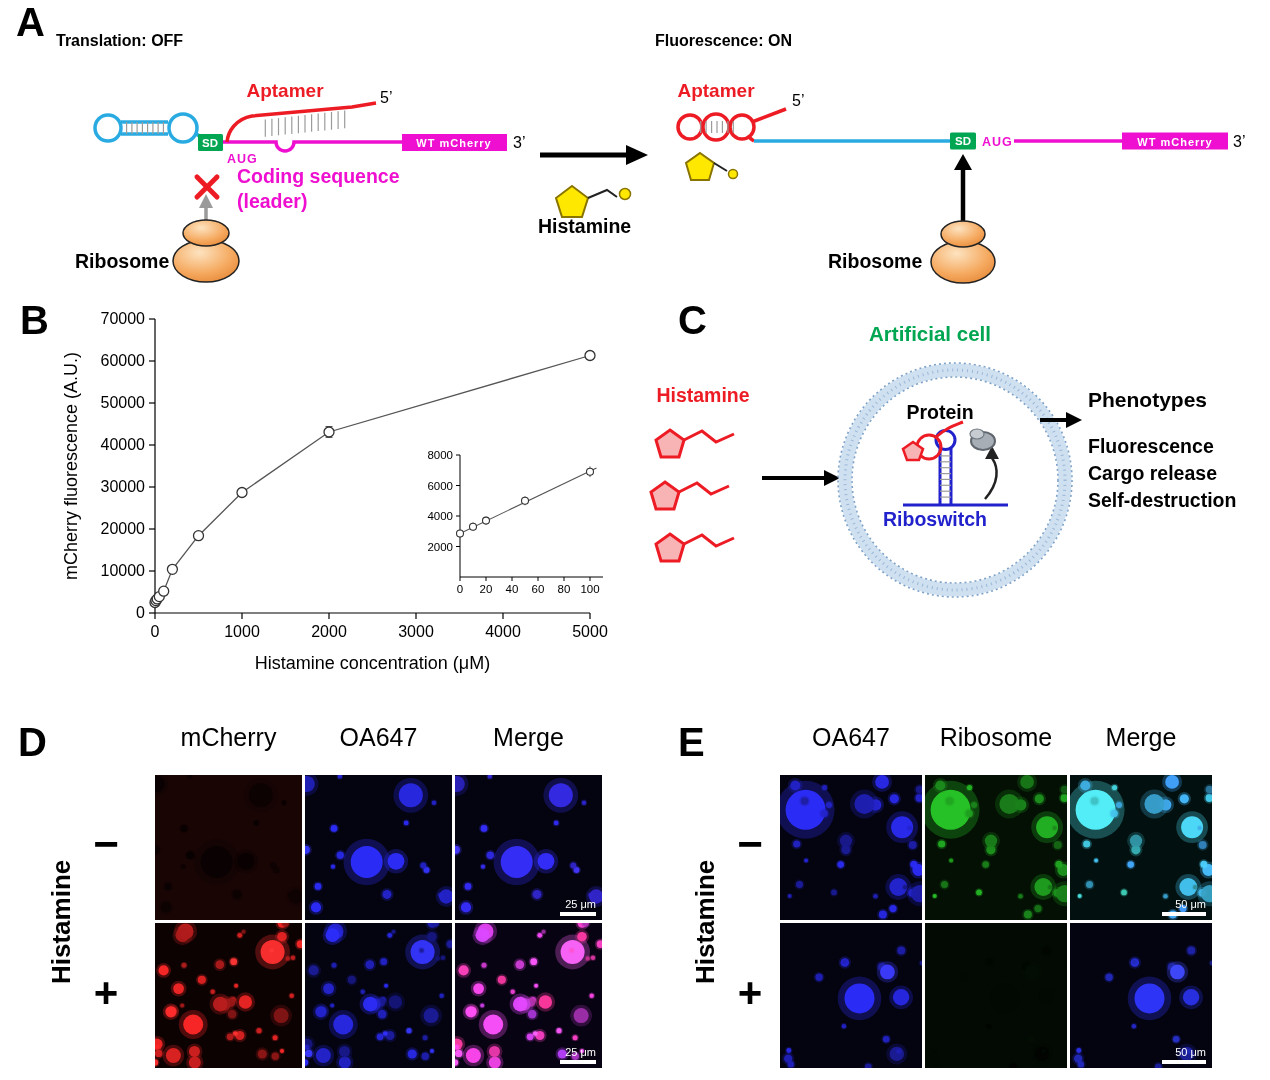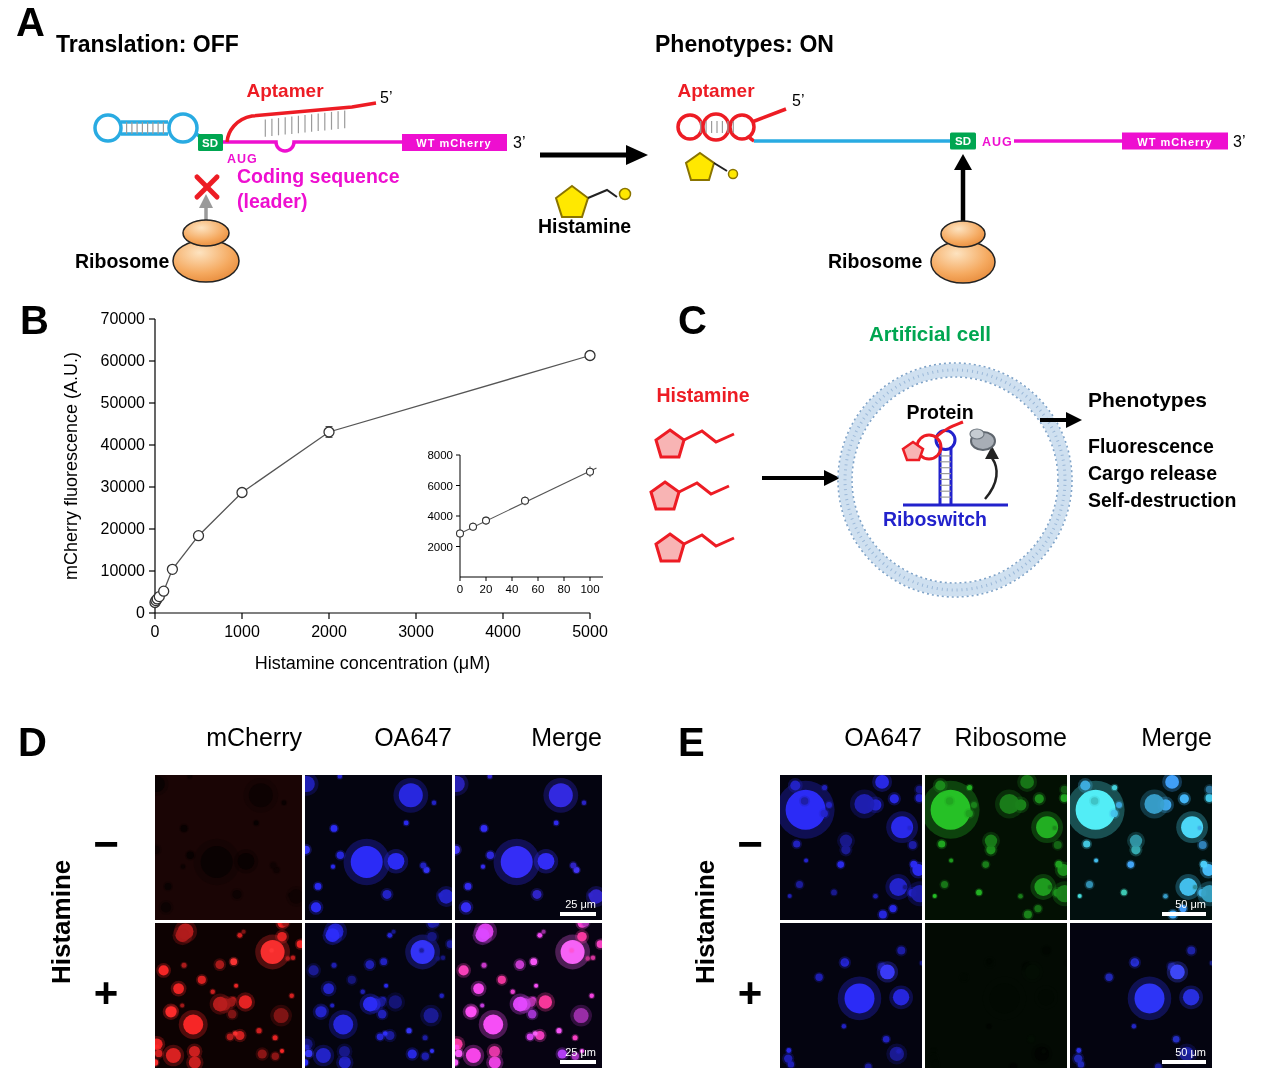--- a/index.html
+++ b/index.html
@@ -1,40 +1,40 @@
 <!DOCTYPE html>
 <html><head>
 <meta charset="utf-8">
 <style>
   * { margin:0; padding:0; box-sizing:border-box; }
   html,body { background:#fff; }
   #fig { position:relative; width:1270px; height:1080px; background:#fff;
          font-family:"Liberation Sans", sans-serif; color:#000; overflow:hidden; }
   svg { font-family:"Liberation Sans", sans-serif; }
   .plabel  { position:absolute; font-size:40px; font-weight:bold; line-height:1; }
-  .ptitle  { position:absolute; font-size:23px; font-weight:bold; line-height:1.1; }
-  .colhead { position:absolute; font-size:25px; text-align:right; line-height:1.1; }
+  .ptitle  { position:absolute; font-size:16px; font-weight:bold; line-height:1.1; }
+  .colhead { position:absolute; font-size:25px; text-align:center; line-height:1.1; }
   .vlabel  { position:absolute; writing-mode:vertical-rl; transform:rotate(180deg);
              font-size:26px; font-weight:bold; text-align:center; line-height:34px; width:34px; }
   .sign    { position:absolute; font-weight:bold; text-align:center; width:44px; line-height:1; }
   .micro-cell { position:absolute; background:#3b82f6; overflow:hidden; }
   .cellimg { position:absolute; left:0; top:0; right:0; bottom:0; }
   .scalebar { position:absolute; right:6px; bottom:4px; color:#fff; font-size:11px;
               text-align:right; z-index:2; line-height:1.1; }
   .scalebar .bar { height:4px; background:#fff; margin-top:2px; margin-left:auto; }
   .bar-d { width:36px; } .bar-e { width:44px; }
 </style>
 </head>
 <body>
 
 <div id="fig">
 
   <div class="plabel" style="left:16px;top:2px">A</div>
   <div class="ptitle" style="left:56px;top:32px">Translation: OFF</div>
-  <div class="ptitle" style="left:655px;top:32px">Phenotypes: ON</div>
+  <div class="ptitle" style="left:655px;top:32px">Fluorescence: ON</div>
 
   <svg style="position:absolute;left:0;top:55px" width="1270" height="235" viewBox="0 55 1270 235">
     <defs>
       <radialGradient id="rg" cx="0.4" cy="0.3" r="0.9">
         <stop offset="0" stop-color="#fde3c0"></stop>
         <stop offset="0.55" stop-color="#f5a95f"></stop>
         <stop offset="1" stop-color="#e07b28"></stop>
       </radialGradient>
     </defs>
 

